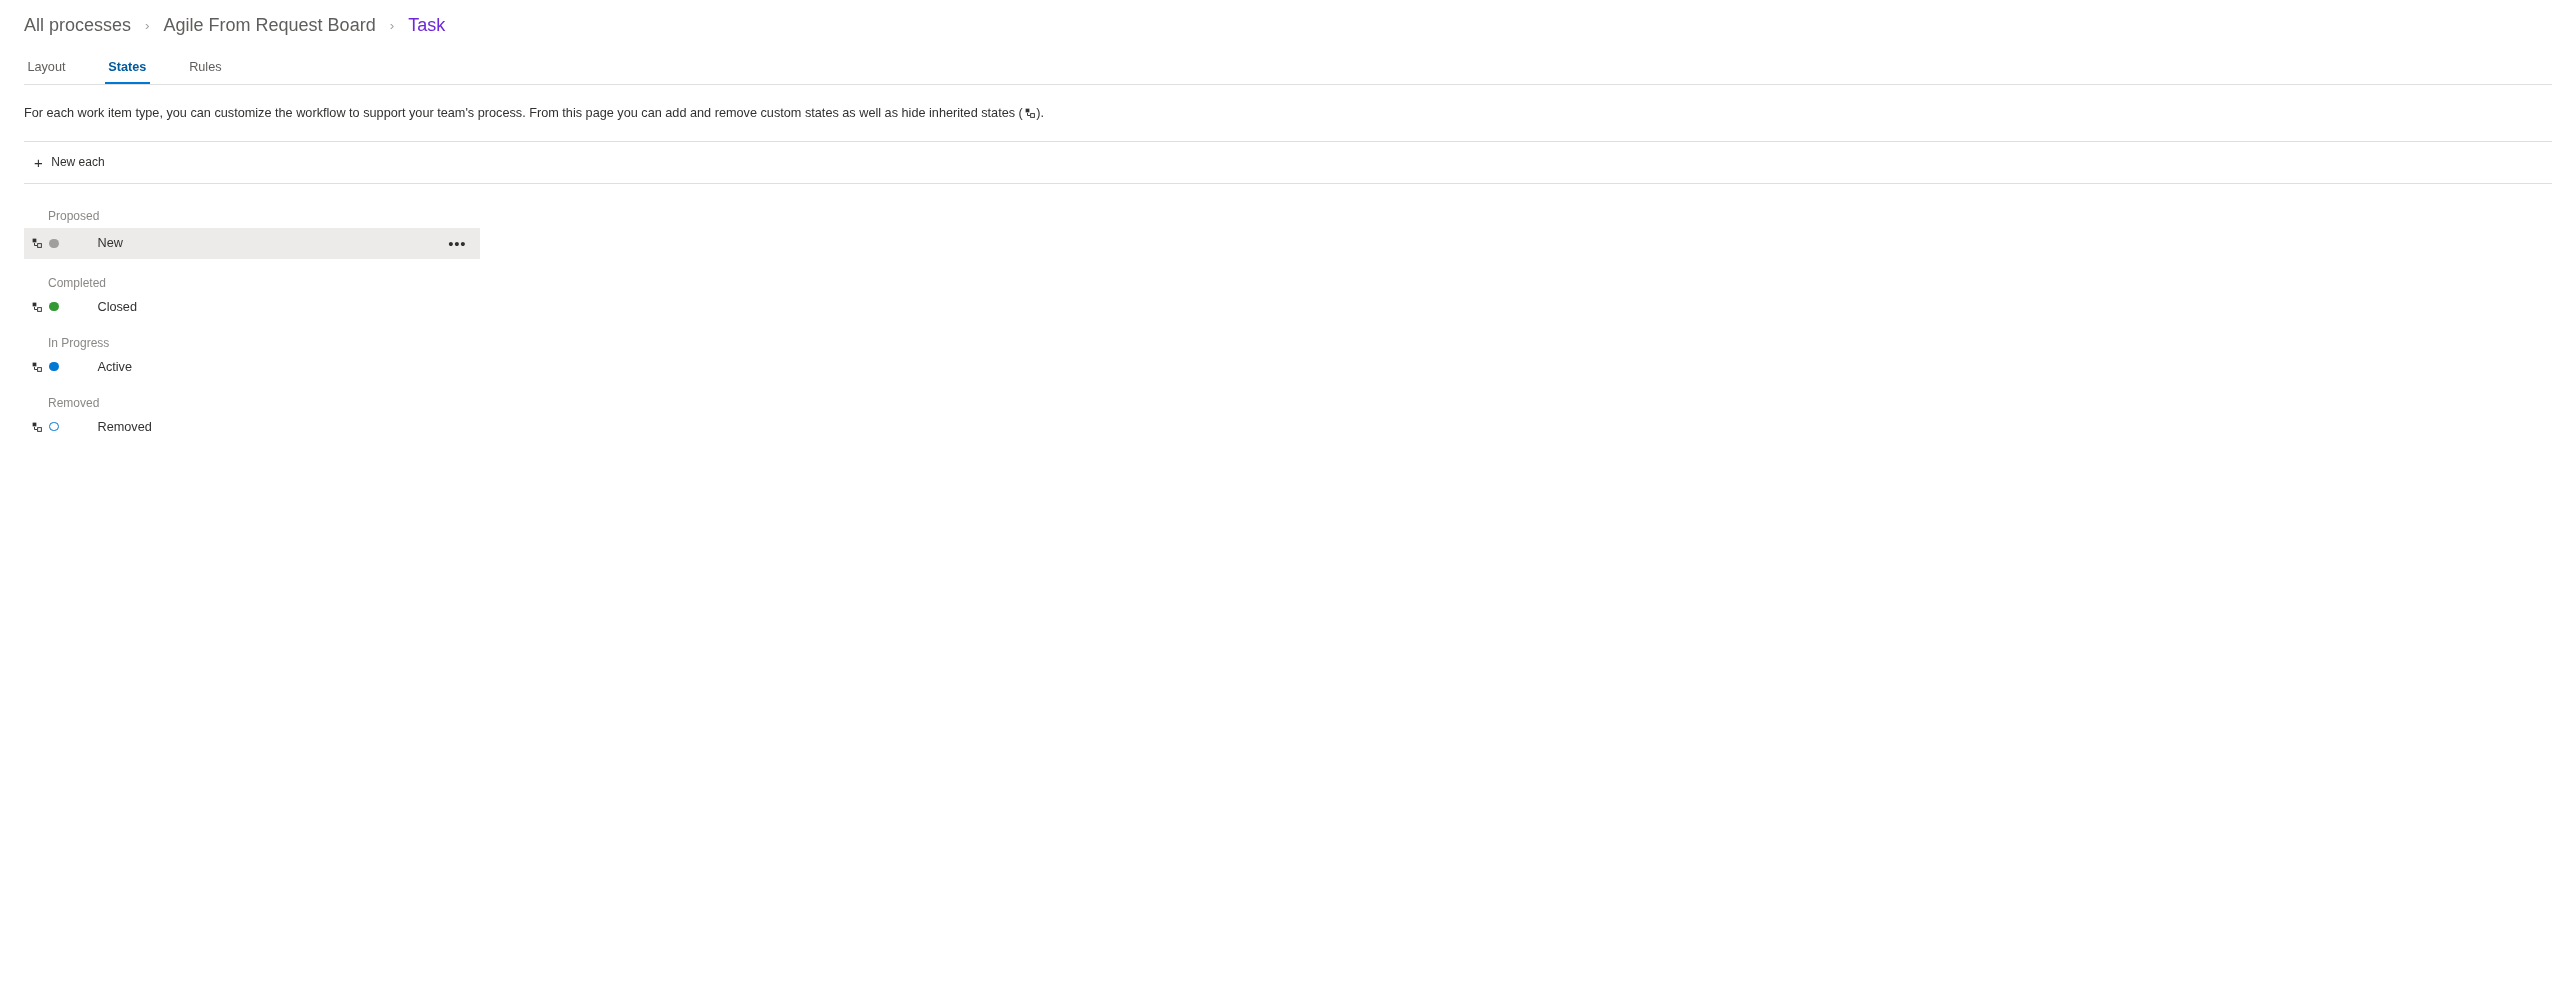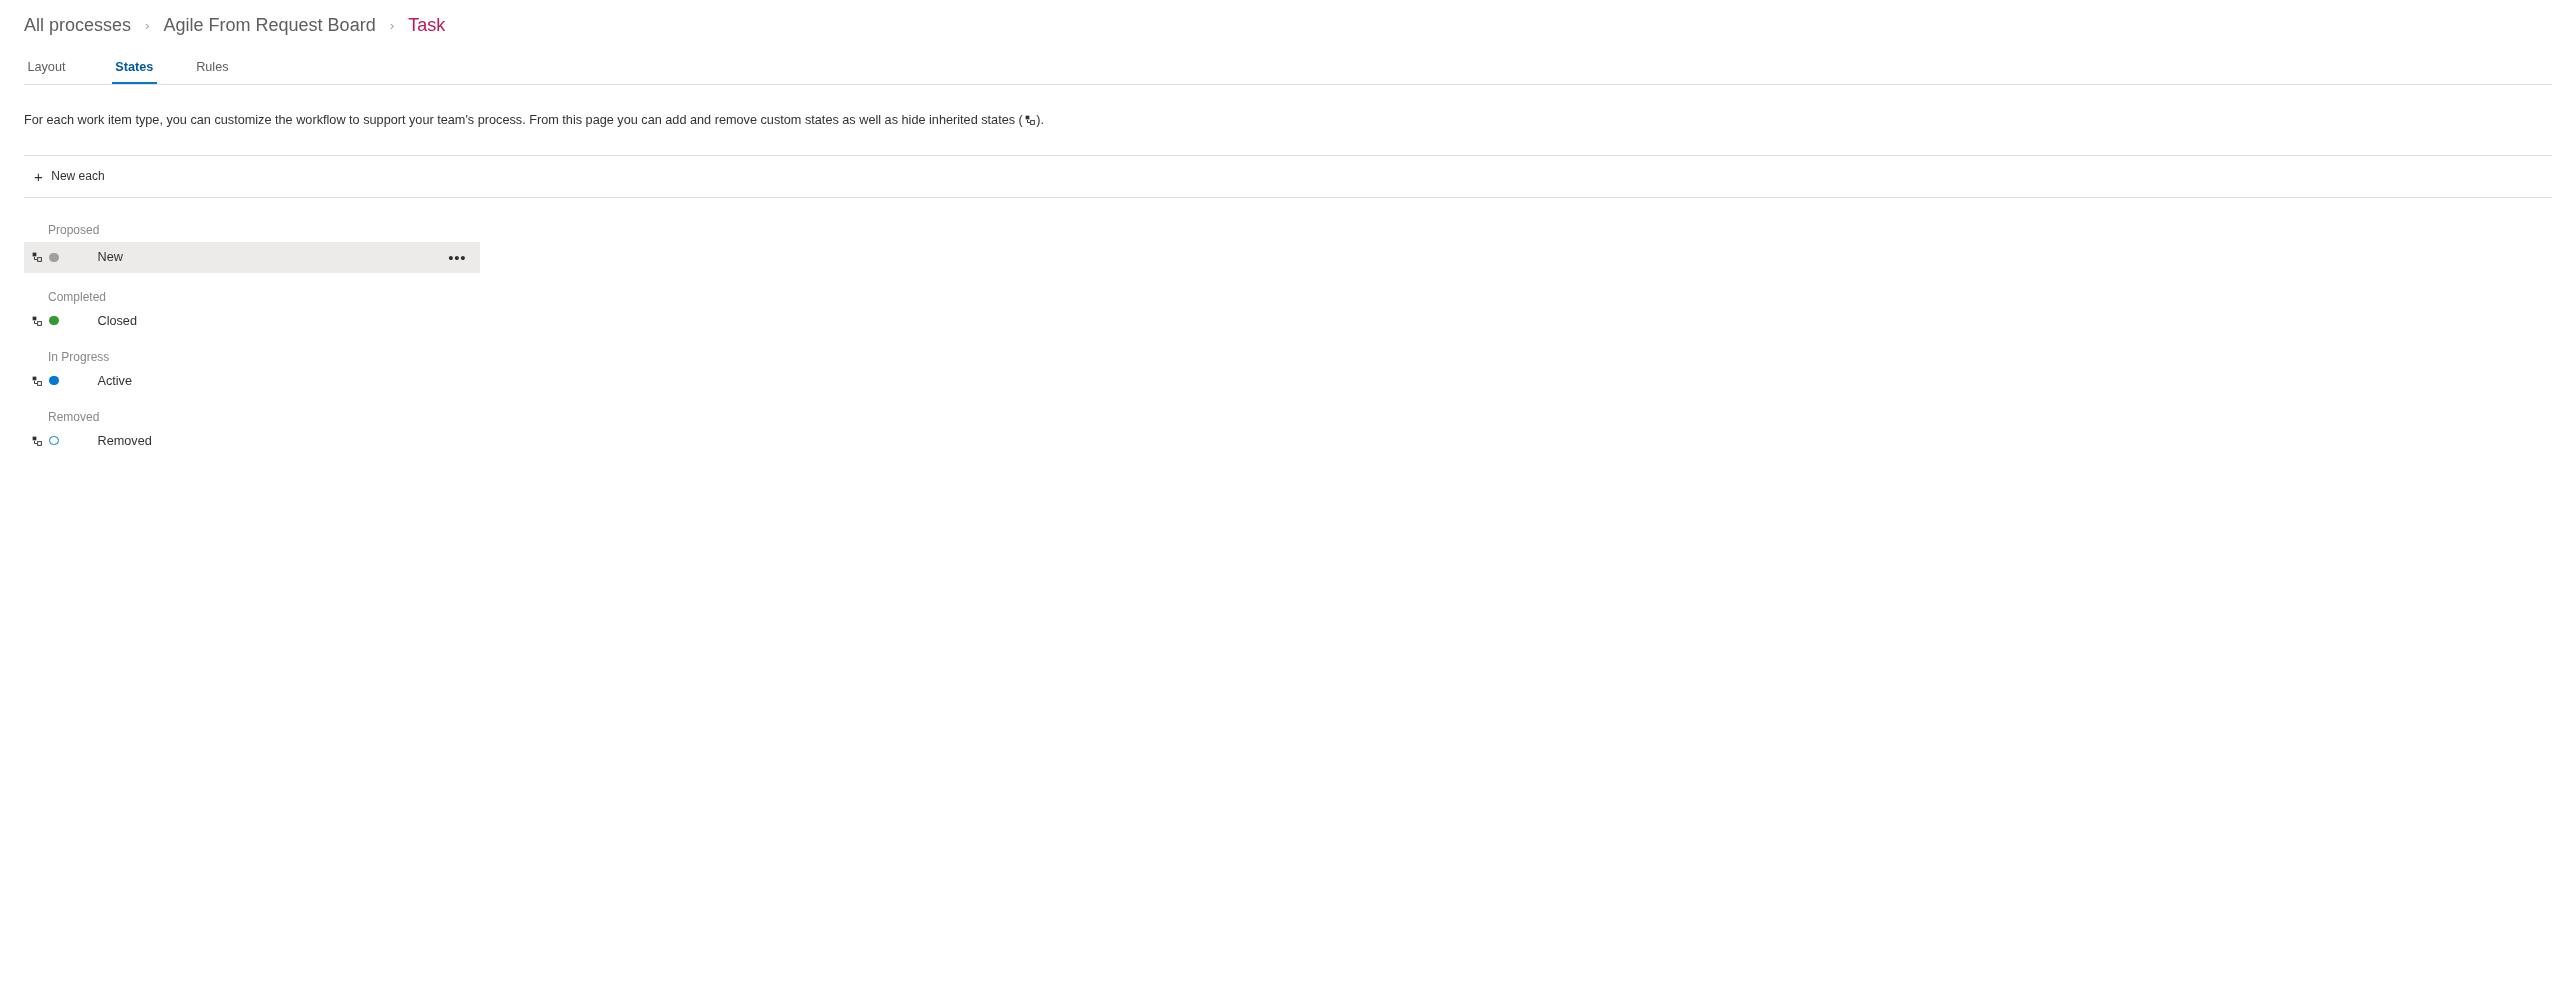--- a/index.html
+++ b/index.html
@@ -28,44 +28,43 @@
     .breadcrumb a {
       color: #605e5c;
       text-decoration: none;
       cursor: pointer;
     }
     .breadcrumb .chevron {
       color: #a19f9d;
       font-size: 13.5px;
     }
     .breadcrumb .current {
-      color: #be185d;
+      color: #6d28d9;
     }
     .tabs {
       display: flex;
       gap: 36px;
       border-bottom: 0.8px solid #e1dfdd;
       margin-bottom: 0;
     }
     .tab {
       padding: 6.8px 3.4px 8.5px 3.4px;
       font-size: 12.7px;
       color: #605e5c;
       cursor: pointer;
       border-bottom: 2.5px solid transparent;
       margin-bottom: -0.8px;
     }
     .tab.active {
       color: #005a9e;
       font-weight: 600;
       border-bottom-color: #0078d4;
-      margin-left: 7px;
     }
     .description {
-      padding: 28px 0;
+      padding: 21px 0;
       font-size: 12.7px;
       color: #323130;
       border-bottom: 0.8px solid #e1dfdd;
       display: flex;
       align-items: center;
       flex-wrap: wrap;
     }
     .inherit-icon-inline {
       display: inline-flex;
       margin: 0 1.7px;

